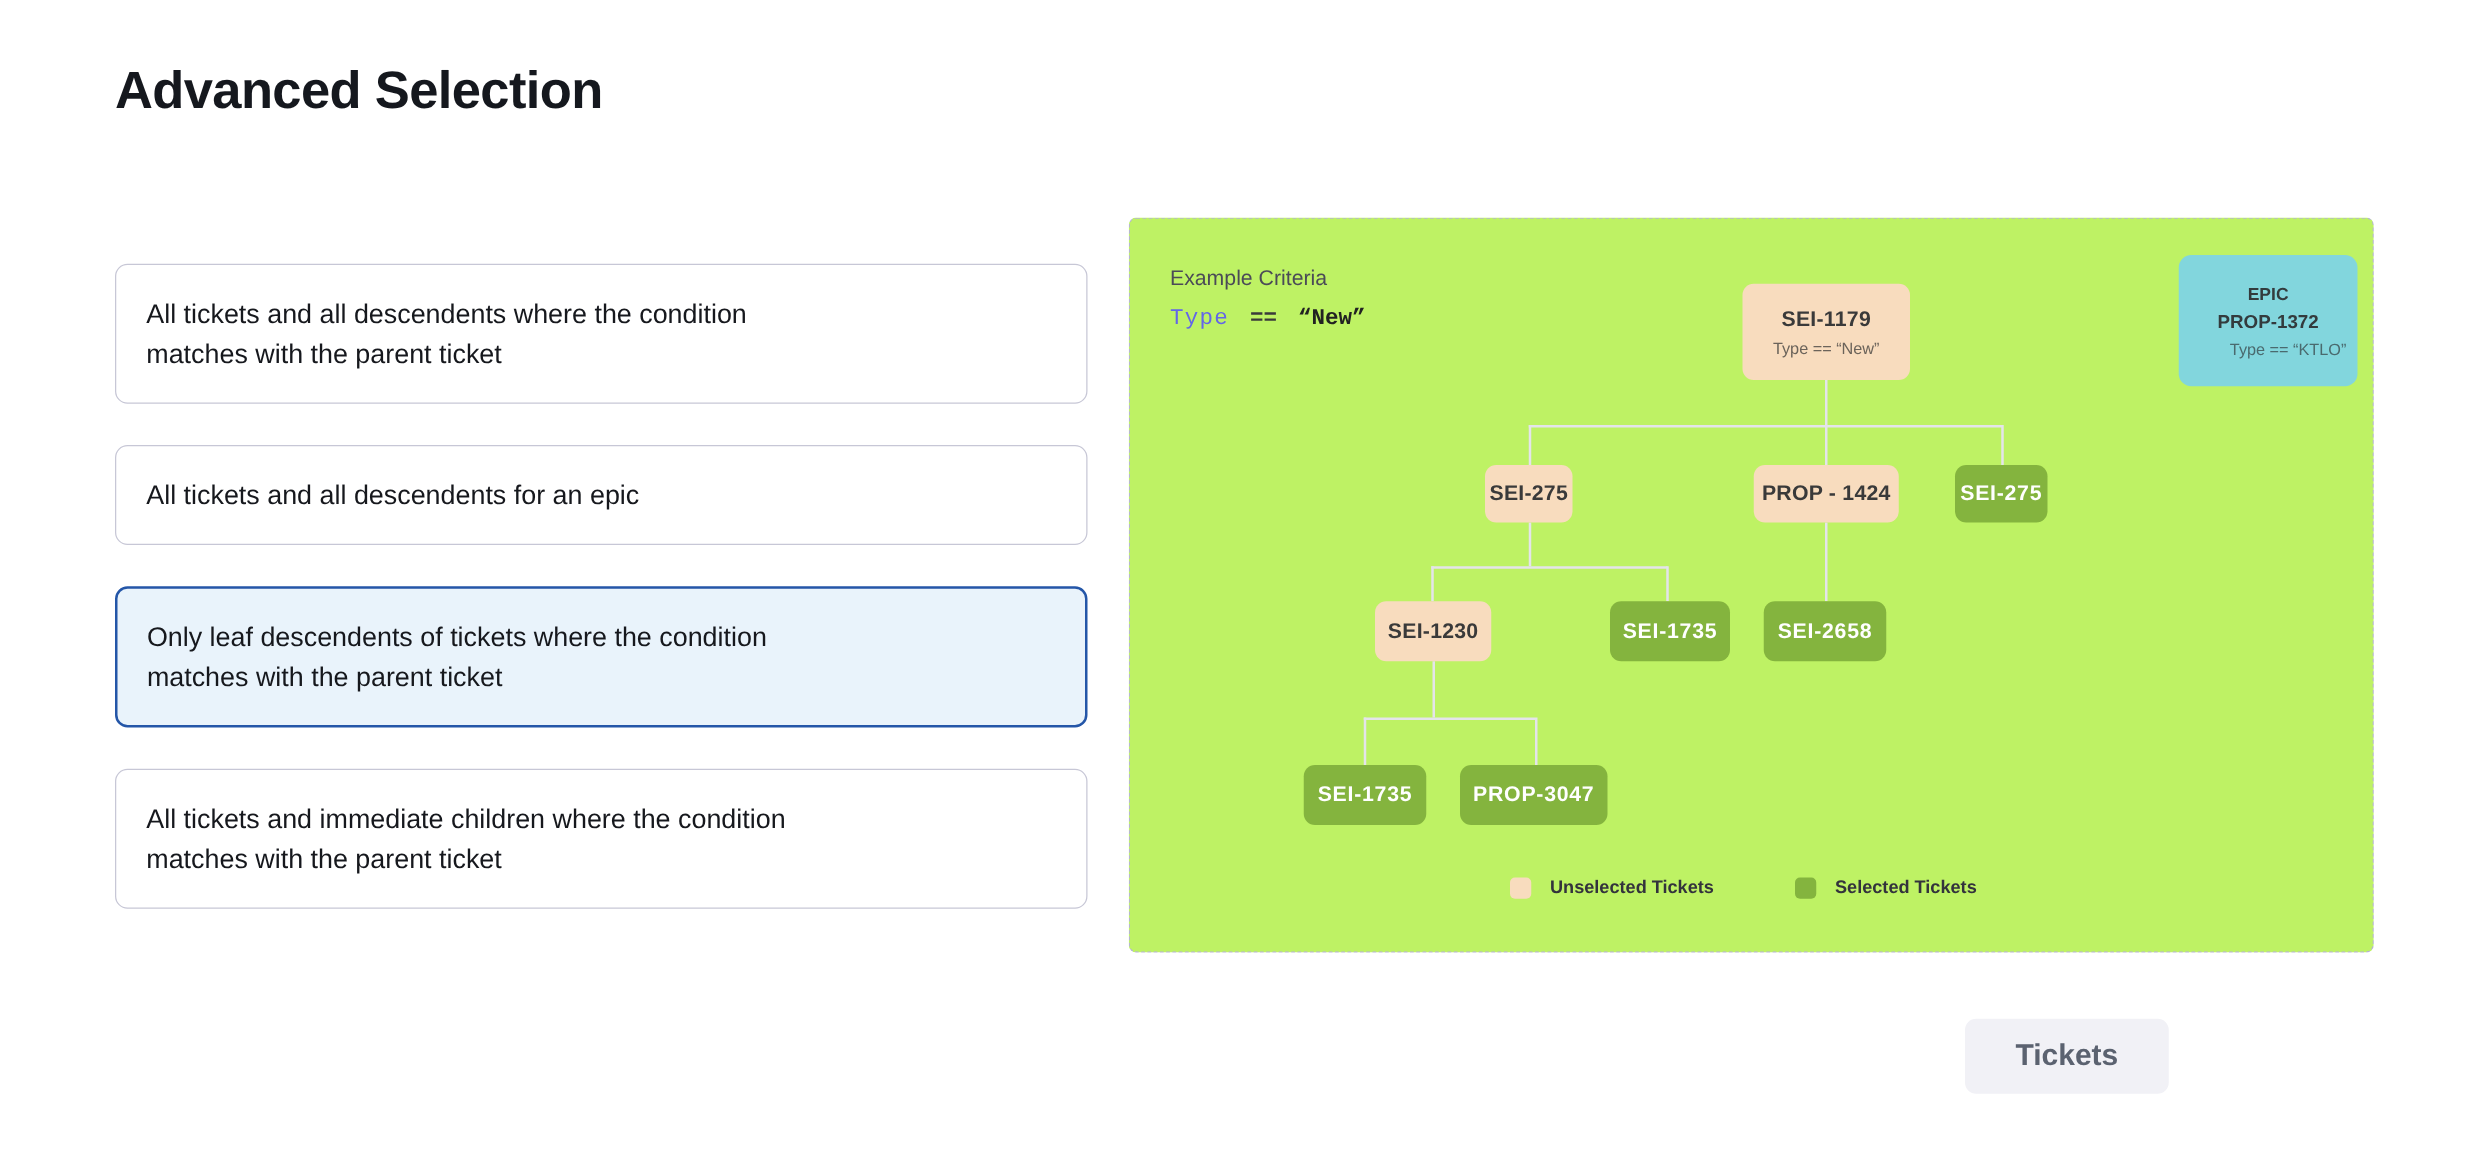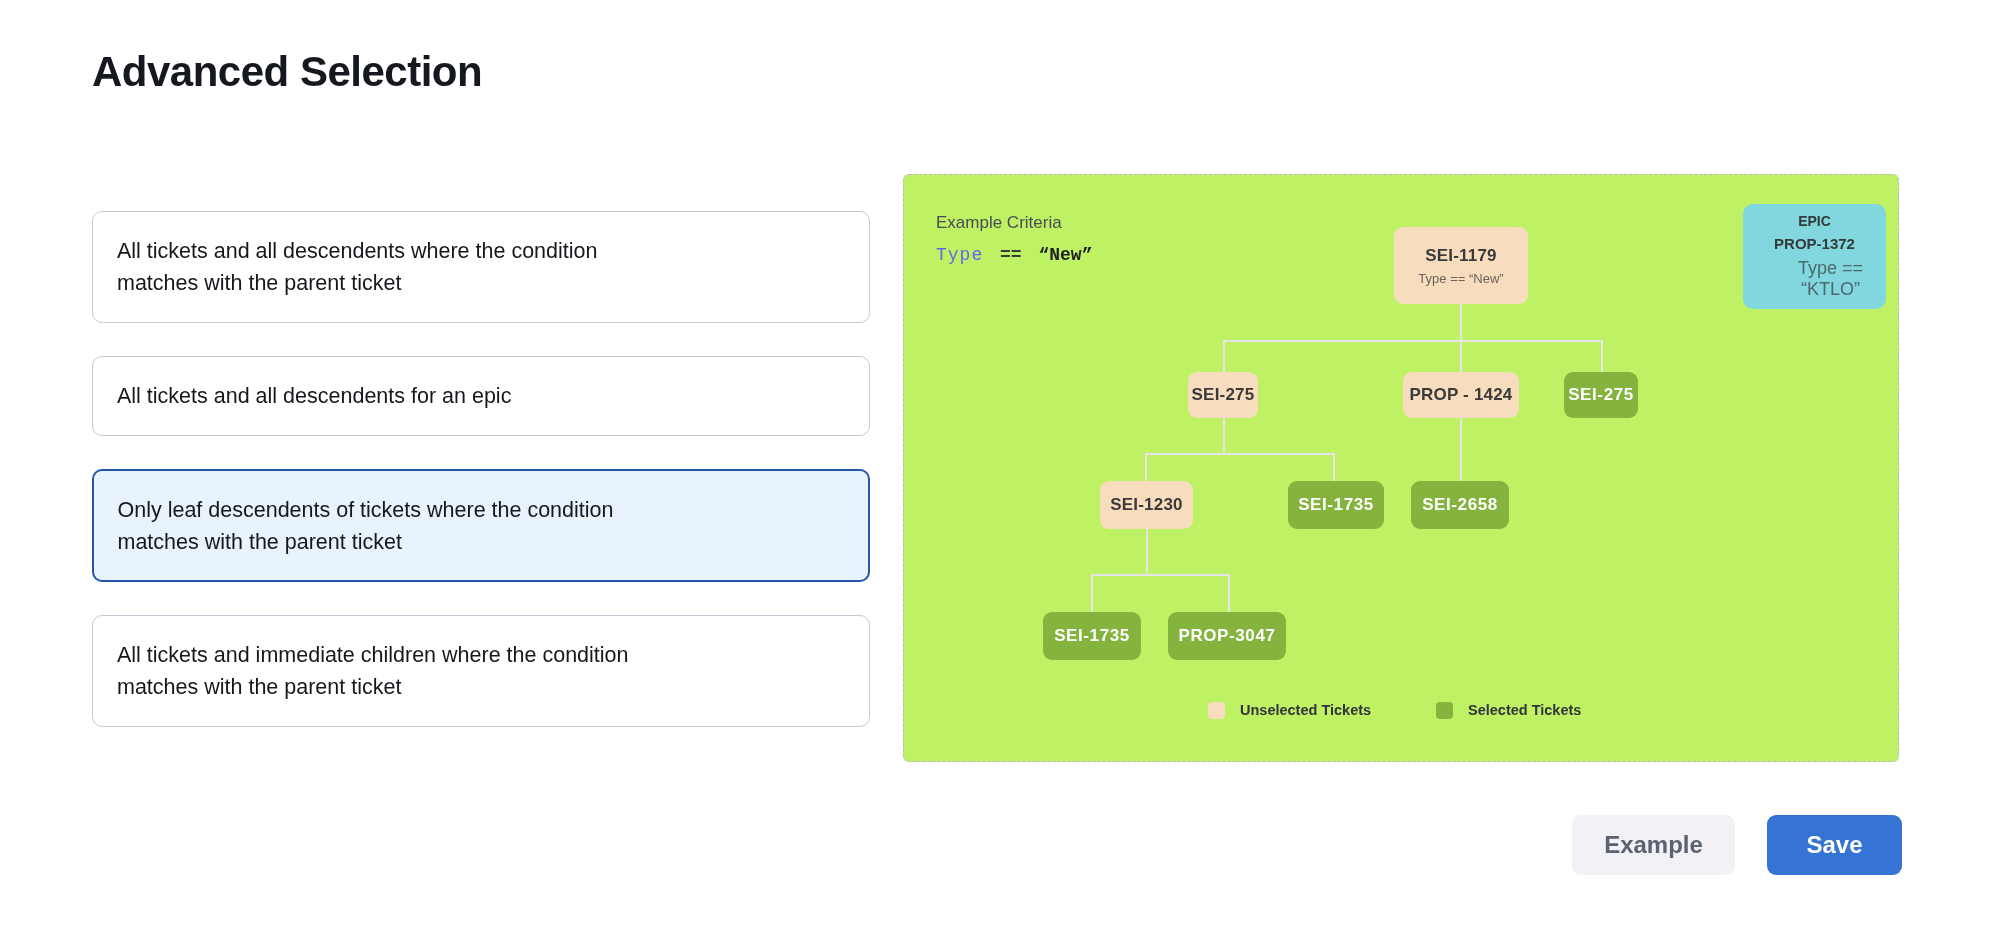--- a/index.html
+++ b/index.html
@@ -46,21 +46,21 @@
   .node.green .nid { color:#ffffff; letter-spacing:0.6px; }
   .node .ncond { font-size:13px; color:#6b635a; margin-top:5px; }
 
   .epic-card {
     position:absolute; left:839px; top:29px; width:143px; height:105px;
     background:#82d6dd; border-radius:10px; display:flex; flex-direction:column;
     align-items:center; justify-content:center; text-align:center;
   }
   .epic-card .etype { font-size:14px; font-weight:700; color:#333b3d; }
   .epic-card .eid { font-size:15px; font-weight:700; color:#333b3d; margin-top:6px; }
-  .epic-card .econd { font-size:18px; color:#4a6a6e; margin-top:6px;margin-left:32px; }
+  .epic-card .econd { font-size:13px; color:#4a6a6e; margin-top:6px;margin-left:32px; }
 
   .line { position:absolute; background:#e4e4ea; }
   .line.v { width:1.5px; }
   .line.h { height:1.5px; }
 
   
   .legend { position:absolute; top:525px; left:0; width:100%; height:26px; }
   .swatch { position:absolute; width:17px; height:17px; border-radius:4px; top:2px; }
   .legend-label { position:absolute; top:2px; font-size:14.5px; font-weight:700; color:#33333c; }
 
@@ -159,16 +159,15 @@
 
     <div class="legend">
       <span class="swatch" style="left:304px; background:#f8dcbe;"></span>
       <span class="legend-label" style="left:336px;">Unselected Tickets</span>
       <span class="swatch" style="left:532px; background:#84b43e;"></span>
       <span class="legend-label" style="left:564px;">Selected Tickets</span>
     </div>
 
   </div>
 
-  <button class="btn cancel">Example</button>
-  <button class="btn save">Save</button>
+  <button class="btn cancel">Tickets</button>
 
 </div>
 
 </body></html>

